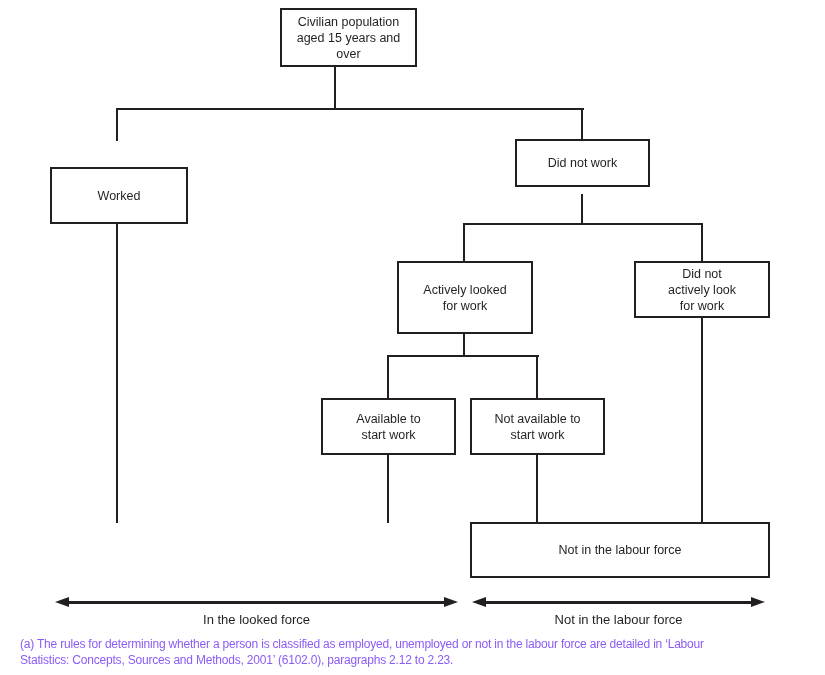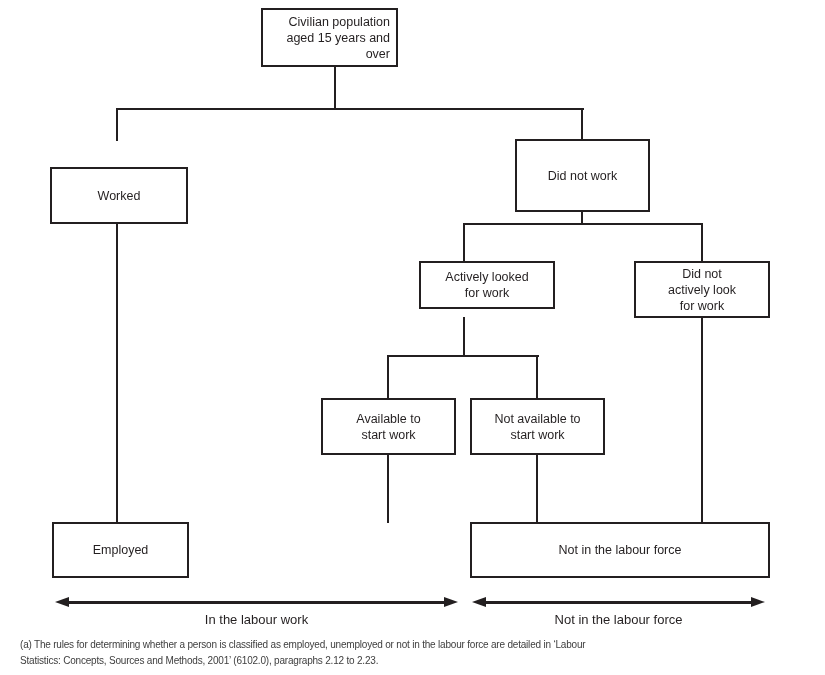--- a/index.html
+++ b/index.html
@@ -57,24 +57,24 @@
   }
   .arrow-label {
     position: absolute;
     text-align: center;
     font-size: 13px;
     line-height: 16px;
     color: #231f20;
   }
   .footnote {
     position: absolute;
-    font-size: 10px;
+    font-size: 12px;
     line-height: 15.5px;
     letter-spacing: -0.2px;
-    color: #404040;
+    color: #8b5cf6;
     white-space: nowrap;
   }
 </style>
 </head>
 <body>
 
 <div id="canvas">
 
   <div class="line v" style="left:334px;top:66px;height:43px;"></div>
   <div class="line h" style="left:116px;top:108px;width:468px;"></div>
@@ -86,45 +86,44 @@
   <div class="line v" style="left:463px;top:223px;height:39px;"></div>
   <div class="line v" style="left:701px;top:223px;height:39px;"></div>
   <div class="line v" style="left:463px;top:317px;height:40px;"></div>
   <div class="line h" style="left:387px;top:355px;width:152px;"></div>
   <div class="line v" style="left:387px;top:355px;height:44px;"></div>
   <div class="line v" style="left:536px;top:355px;height:44px;"></div>
   <div class="line v" style="left:387px;top:454px;height:69px;"></div>
   <div class="line v" style="left:536px;top:454px;height:69px;"></div>
   <div class="line v" style="left:701px;top:317px;height:206px;"></div>
 
-  <div class="node" style="left:261px;top:8px;width:137px;height:59px;padding:8px 6px;text-align:right;">Civilian population aged 15 years and over</div>
+  <div class="node" style="left:280px;top:8px;width:137px;height:59px;padding:8px 6px;">Civilian population aged 15 years and over</div>
 
   <div class="node" style="left:50px;top:139px;width:138px;height:57px;margin-top:28px;">Worked</div>
 
-  <div class="node" style="left:515px;top:139px;width:135px;height:73px;">Did not work</div>
+  <div class="node" style="left:515px;top:139px;width:135px;height:48px;">Did not work</div>
 
-  <div class="node" style="left:419px;top:261px;width:136px;height:48px;padding:0 20px;">Actively looked for work</div>
+  <div class="node" style="left:397px;top:261px;width:136px;height:73px;padding:0 20px;">Actively looked for work</div>
 
   <div class="node" style="left:634px;top:261px;width:136px;height:57px;padding:0 24px;">Did not actively look for work</div>
 
   <div class="node" style="left:321px;top:398px;width:135px;height:57px;padding:12px 24px;">Available to start work</div>
 
   <div class="node" style="left:470px;top:398px;width:135px;height:57px;padding:12px 14px;">Not available to start work</div>
 
-  <div class="node" style="left:52px;top:522px;width:137px;height:56px;">Employed</div>
 
 
   <div class="node" style="left:470px;top:522px;width:300px;height:56px;">Not in the labour force</div>
 
   <div class="arrow-row" style="left:55px;top:597px;width:403px;">
     <span class="ah ah-l"></span>
     <span class="shaft"></span>
     <span class="ah ah-r"></span>
   </div>
-  <div class="arrow-label" style="left:55px;top:612px;width:403px;">In the labour work</div>
+  <div class="arrow-label" style="left:55px;top:612px;width:403px;">In the looked force</div>
 
   <div class="arrow-row" style="left:472px;top:597px;width:293px;">
     <span class="ah ah-l"></span>
     <span class="shaft"></span>
     <span class="ah ah-r"></span>
   </div>
   <div class="arrow-label" style="left:472px;top:612px;width:293px;">Not in the labour force</div>
 
   <div class="footnote" style="left:20px;top:637px;">
     <div>(a) The rules for determining whether a person is classified as employed, unemployed or not in the labour force are detailed in ‘Labour</div>

